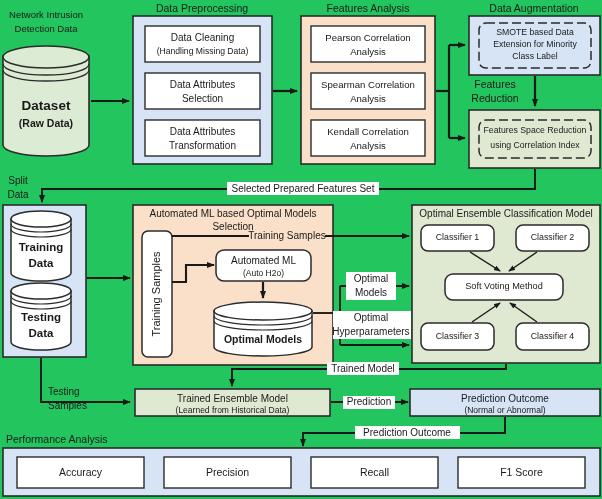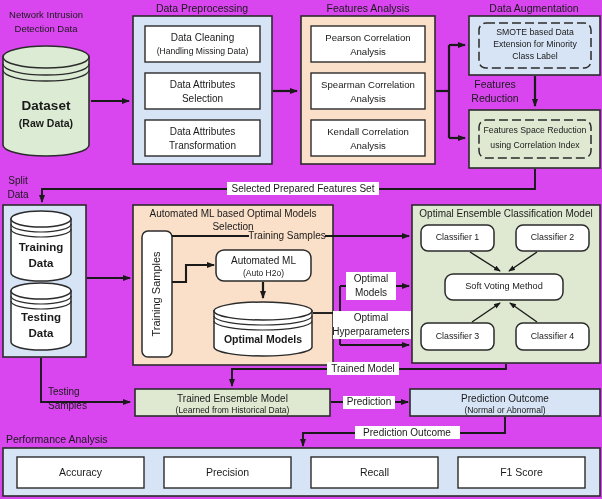--- a/index.html
+++ b/index.html
@@ -1,17 +1,17 @@
 <!DOCTYPE html>
 <html><head>
 <meta charset="utf-8">
 <style>
   html,body{margin:0;padding:0;background:#ffffff;}
   body{width:602px;height:499px;font-family:"Liberation Sans",sans-serif;}
-  #stage{position:relative;width:602px;height:499px;overflow:hidden;background:#d946ef;}
+  #stage{position:relative;width:602px;height:499px;overflow:hidden;background:#22c55e;}
   svg{display:block;}
   .lbl{font-family:"Liberation Sans",sans-serif;fill:#1a1a1a;}
   text{dominant-baseline:middle;}
 </style>
 </head>
 <body>
 
 <div id="stage">
 <svg width="602" height="499" viewBox="0 0 602 499" xmlns="http://www.w3.org/2000/svg">
   <defs>

